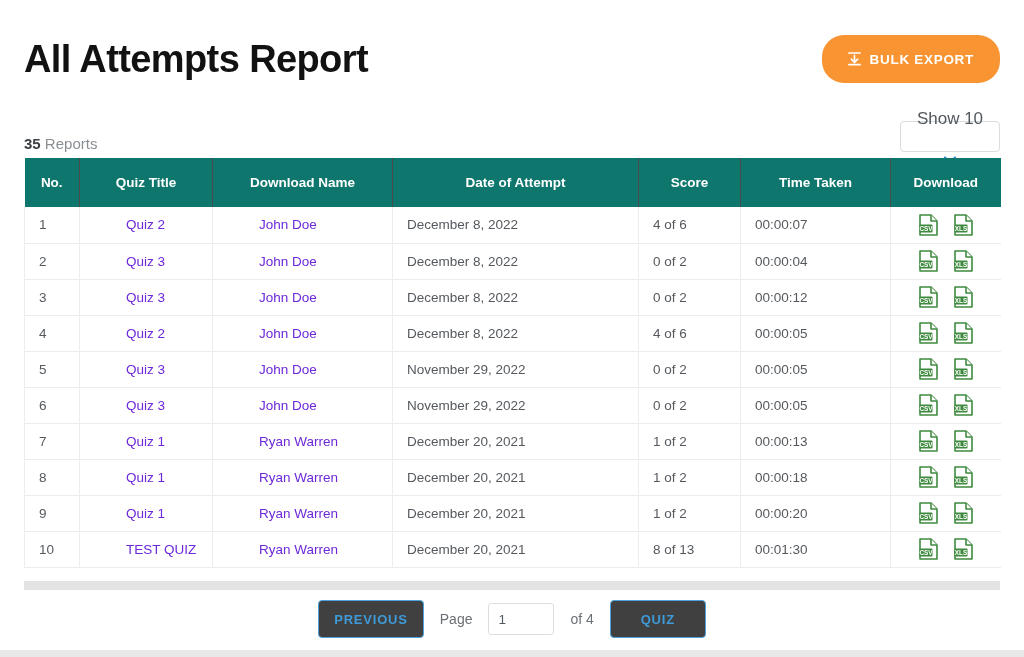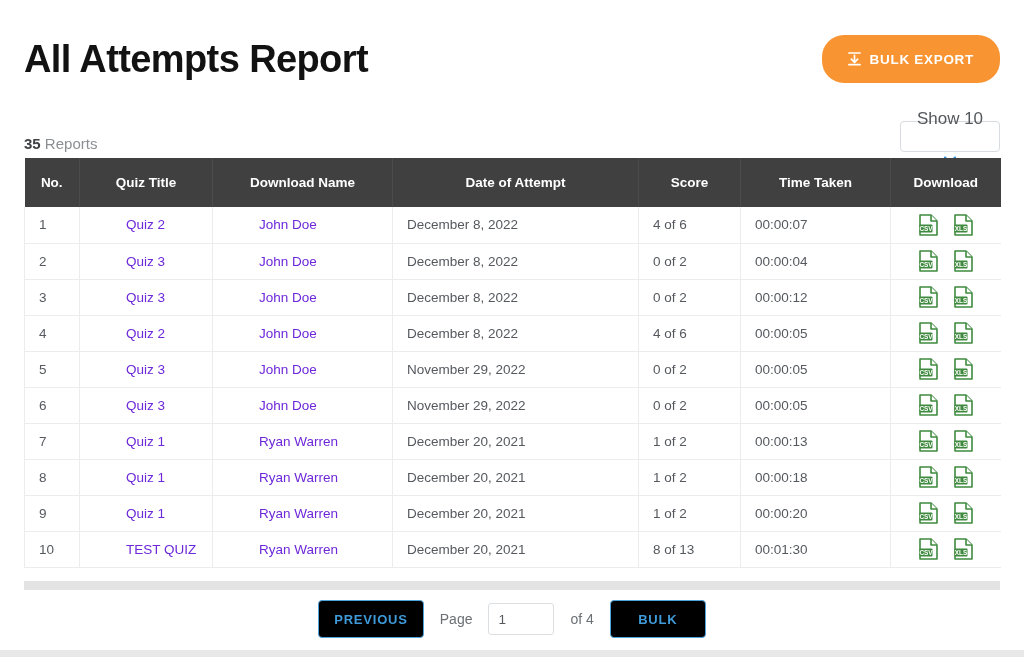--- a/index.html
+++ b/index.html
@@ -96,21 +96,21 @@
     left: 24px; top: 158px;
     width: 976px;
   }
   table.report-table {
     width: 976px;
     border-collapse: collapse;
     table-layout: fixed;
     font-family: "Liberation Sans", sans-serif;
   }
   table.report-table thead th {
-    background: #404040;
+    background: #0f766e;
     color: #ffffff;
     font-size: 13.5px;
     font-weight: bold;
     height: 49px;
     padding: 0 14px;
     text-align: center;
     border-right: 1px solid #4b4b4b;
     white-space: nowrap;
   }
   table.report-table thead th:last-child { border-right: none; }
@@ -182,21 +182,21 @@
     justify-content: center;
     gap: 16px;
     font-family: "Liberation Sans", sans-serif;
   }
   .page-btn {
     height: 38px;
     min-width: 96px;
     padding: 0 15px;
     border: 1px solid #4da3dd;
     border-radius: 4px;
-    background: #000000;
+    background: #404040;
     color: #3e9ad8;
     font-size: 13px;
     font-weight: bold;
     letter-spacing: 0.8px;
     cursor: pointer;
     font-family: "Liberation Sans", sans-serif;
   }
   .page-label {
     font-size: 14px;
     color: #6b7075;
@@ -564,17 +564,17 @@
 
   <div class="h-scrollbar">
     <div class="thumb"></div>
   </div>
 
   <div class="pagination">
     <button class="page-btn">PREVIOUS</button>
     <span class="page-label">Page</span>
     <input class="page-input" type="text" value="1" style="">
     <span class="page-label">of 4</span>
-    <button class="page-btn">BULK</button>
+    <button class="page-btn">QUIZ</button>
   </div>
 
   <div class="bottom-strip"></div>
 </div>
 
 </body></html>

